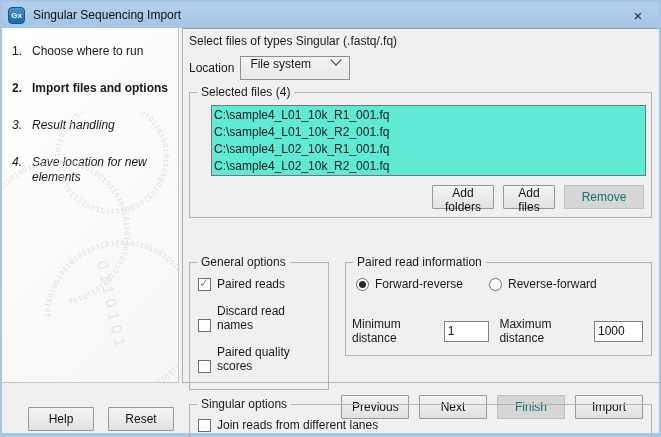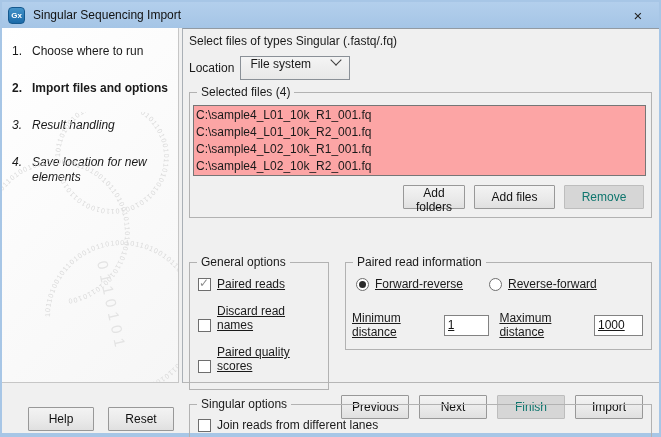--- a/index.html
+++ b/index.html
@@ -97,23 +97,23 @@
   .groupbox {
     border: 1px solid #b2b2b2;
     position: relative;
     margin-top: 8px;
   }
   .groupbox > .gtitle {
     position: absolute; top: -8px; left: 7px;
     background: #f0f0f0; padding: 0 4px;
     line-height: 14px; white-space: nowrap;
   }
-  .gb-files { margin: 0 1px 0 1px; padding: 12px 5px 8px 3px; }
+  .gb-files { margin: 0 1px 0 1px; padding: 12px 5px 8px 21px; }
   .listbox {
-    background: #fca5a5;
+    background: #5eead4;
     border: 1px solid #767676;
     height: 71px;
     overflow: hidden;
     padding: 1px 0 0 2px;
   }
   .file-row { height: 17px; line-height: 17px; white-space: nowrap; }
   .files-buttons {
     display: flex; justify-content: flex-end;
     gap: 9px; margin: 9px 2px 0 0;
   }
@@ -125,44 +125,44 @@
     background: linear-gradient(#f3f3f3, #eaeaea 55%, #e0e0e0);
     font-family: inherit; font-size: 12px; color: #111;
     padding: 0 10px;
   }
   .btn.disabled {
     background: #d6d6d6;
     border-color: #bdbdbd;
     color: #0f766e;
   }
   .w-addfolders { width: 62px; }
-  .w-addfiles  { width: 81px; }
+  .w-addfiles  { width: 52px; }
   .w-remove    { width: 80px; }
   .w-footer    { width: 68px; }
   .w-footerl   { width: 66px; margin-top: 24px; }
   
-  .options-row { display: flex; align-items: flex-start; gap: 16px; margin: 36px 1px 0 1px; text-decoration: underline; }
+  .options-row { display: flex; align-items: flex-start; gap: 16px; margin: 36px 1px 0 1px; }
   .gb-general { flex: 0 0 140px; padding: 14px 8px 16px 8px; }
   .gb-paired  { flex: 1 1 auto; padding: 12px 8px 10px 6px; }
   .gb-singular { margin: 14px 1px 0 1px; padding: 13px 8px 16px 8px; }
   .check-row { display: flex; align-items: flex-end; margin-bottom: 13px; }
   .check-row:last-child { margin-bottom: 0; }
   .checkbox {
     width: 13px; height: 13px;
     border: 1px solid #6e6e6e;
     background: #ffffff;
     margin-right: 6px;
     position: relative; flex: 0 0 13px;
   }
   .checkbox.checked::after {
     content: "✓";
     position: absolute; left: 0px; top: -3px;
     font-size: 12px; color: #8b8b8b; font-weight: bold;
   }
-  .radio-row { display: flex; align-items: flex-end; gap: 26px; margin: 2px 0 20px 4px; }
+  .radio-row { display: flex; align-items: flex-end; gap: 26px; margin: 2px 0 26px 4px; }
   .radio-item { display: flex; align-items: center; }
   .radio {
     width: 13px; height: 13px;
     border: 1px solid #6e6e6e; border-radius: 50%;
     background: #ffffff; margin-right: 6px;
     position: relative; flex: 0 0 13px;
   }
   .radio.selected::after {
     content: ""; position: absolute;
     left: 2px; top: 2px; width: 7px; height: 7px;

